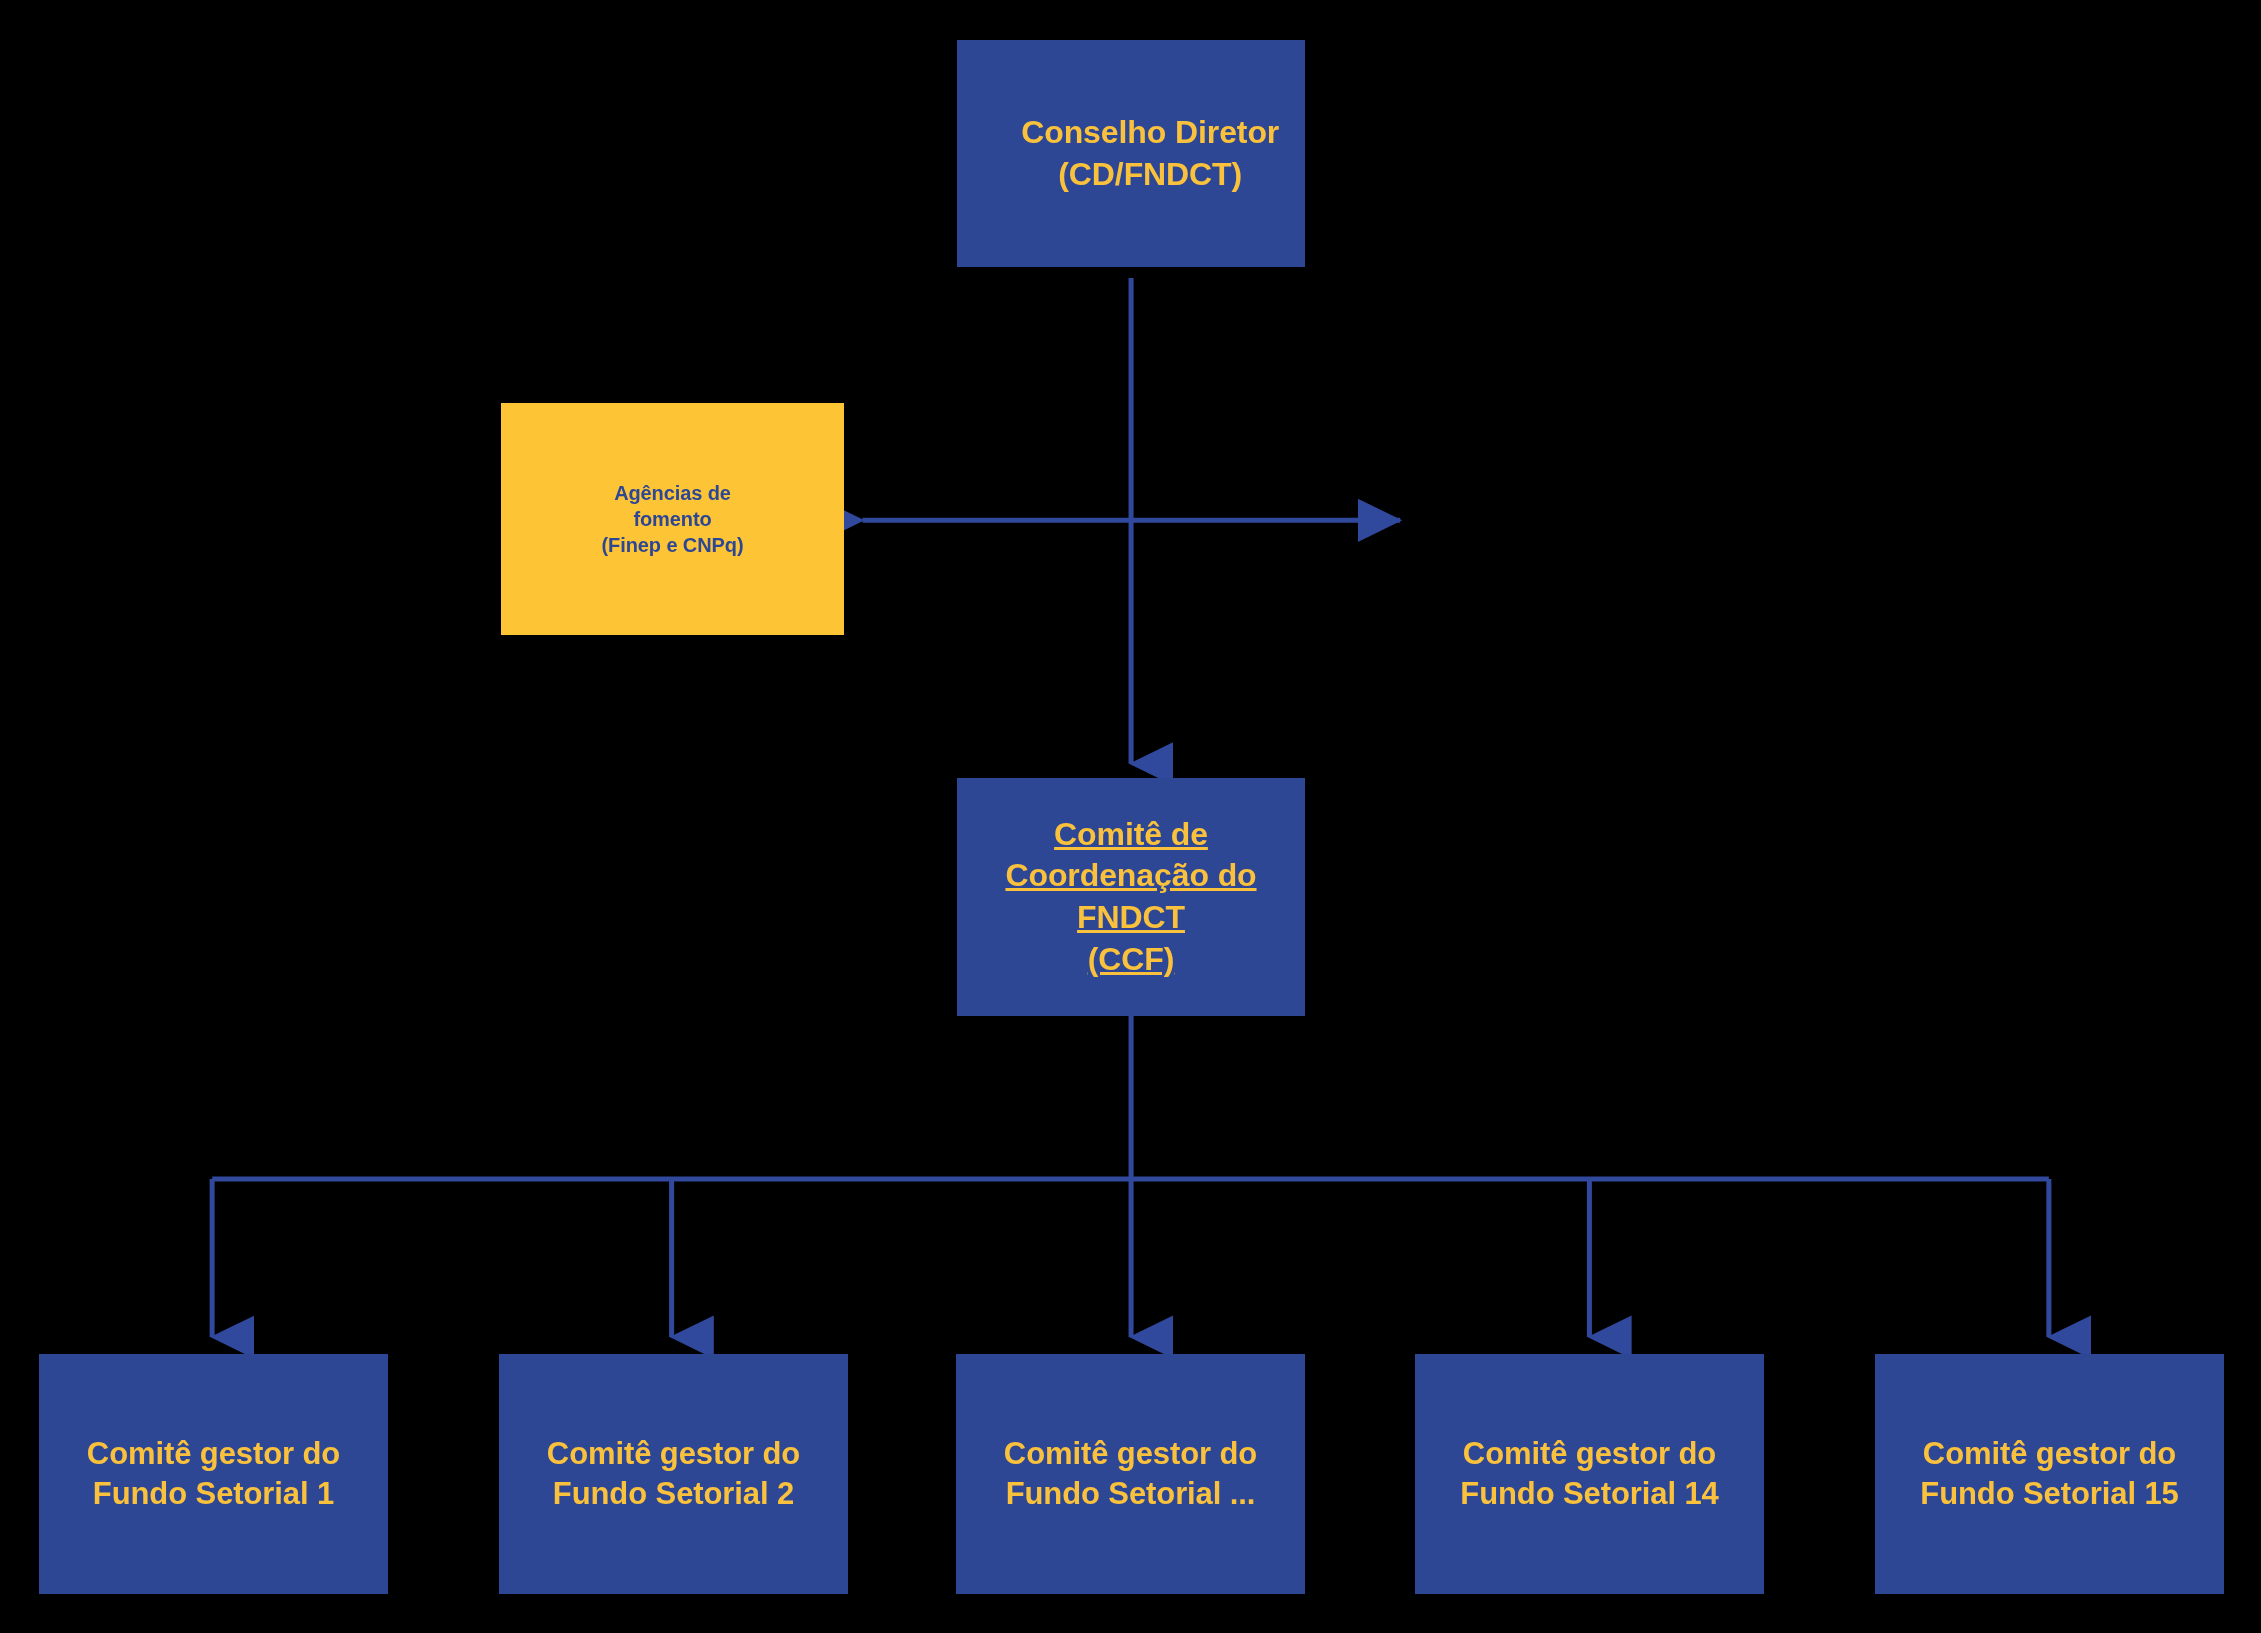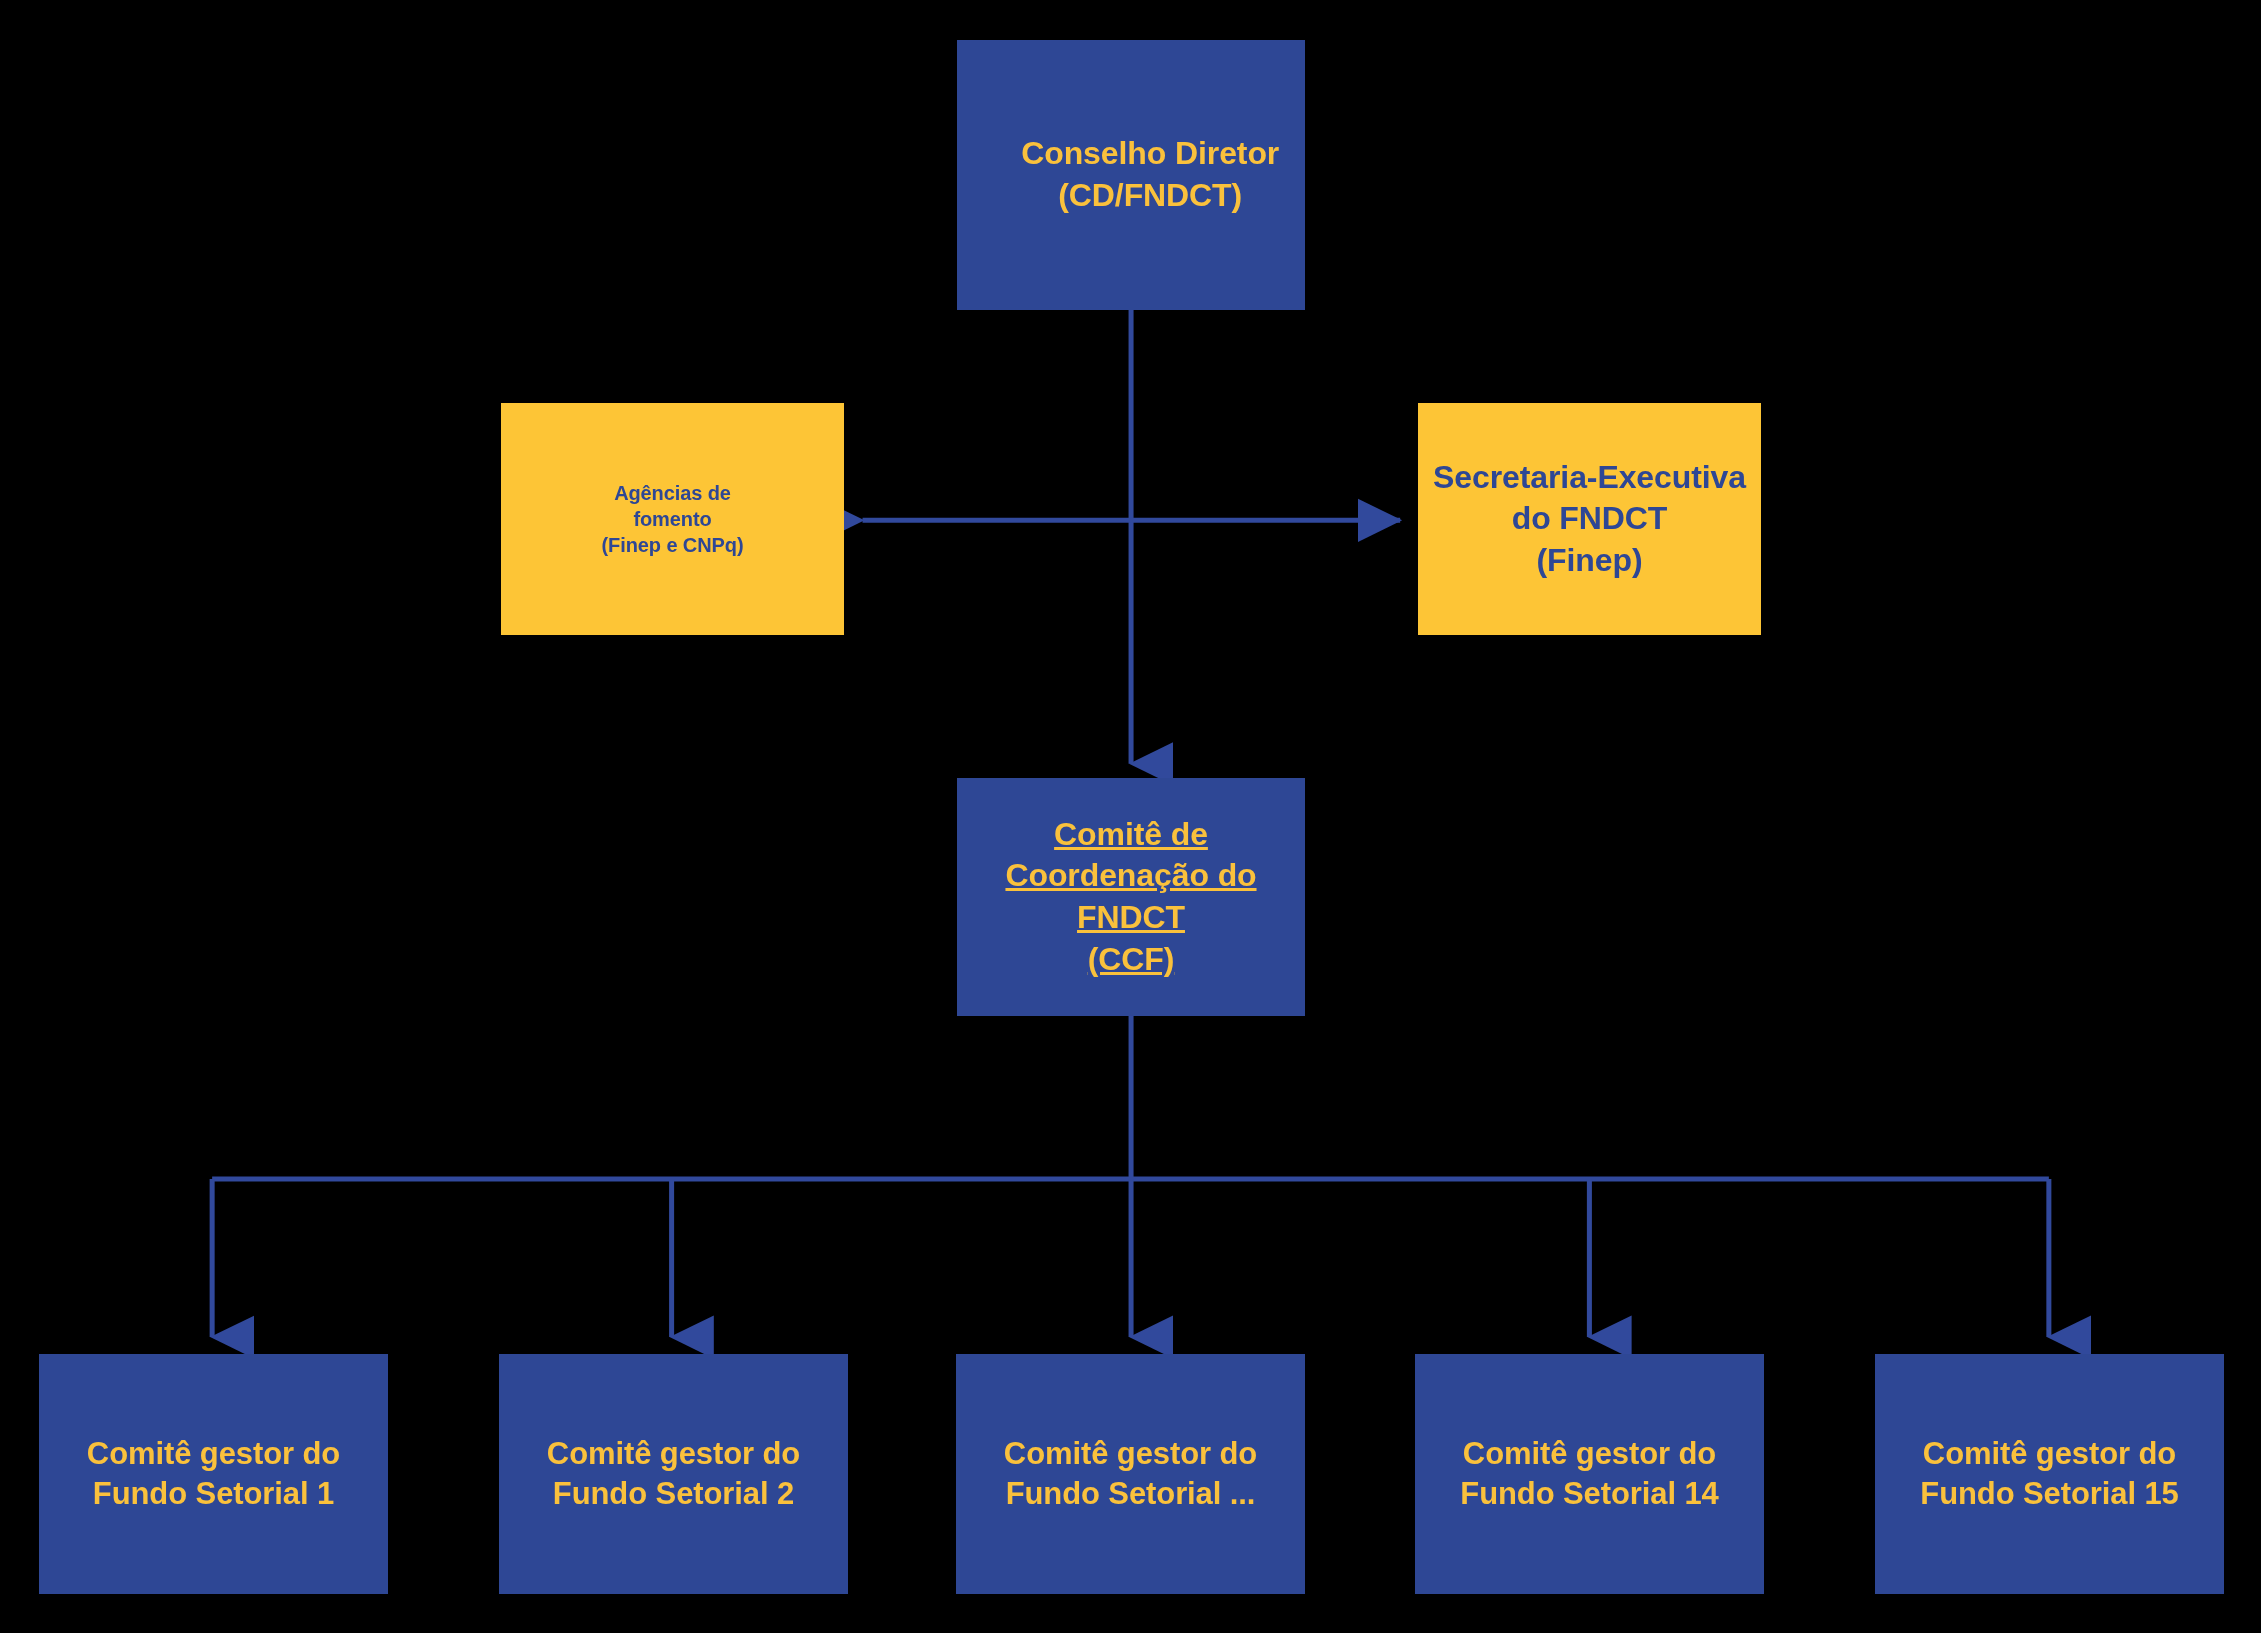--- a/index.html
+++ b/index.html
@@ -47,21 +47,21 @@
   }
   .node-blue {
     background: #2E4795;
     color: #FAC13C;
   }
   .node-yellow {
     background: #FDC536;
     color: #2E4795;
   }
   
-  #node-cd            { left: 957px; top:   40px; width: 348px; height: 270px; font-size: 32px; padding-left: 44px; }
+  #node-cd            { left: 957px; top:   40px; width: 348px; height: 227px; font-size: 32px; padding-left: 44px; }
   #node-agencias      { left:  501px; top:  403px; width: 343px; height: 232px; font-size: 20px; }
   #node-secretaria    { left: 1418px; top:  403px; width: 343px; height: 232px; font-size: 32px; padding: 0 1.1px; }
   #node-ccf           { left: 957px; top: 778px; width: 348px; height: 238px; font-size: 32px; text-decoration: underline; }
 
   #node-fs1           { left:   39px; top: 1354px; width: 349px; height: 240px; font-size: 31px; }
   #node-fs2           { left:  499px; top: 1354px; width: 349px; height: 240px; font-size: 31px; }
   #node-fs3           { left: 956px; top: 1354px; width: 349px; height: 240px; font-size: 31px; }
   #node-fs14          { left: 1415px; top: 1354px; width: 349px; height: 240px; font-size: 31px; }
   #node-fs15          { left: 1875px; top: 1354px; width: 349px; height: 240px; font-size: 31px; }
 </style>
@@ -109,25 +109,20 @@
     <span class="label">Conselho Diretor
 (CD/FNDCT)</span>
   </div>
 
   <div class="node node-yellow" id="node-agencias">
     <span class="label">Agências de
 fomento
 (Finep e CNPq)</span>
   </div>
 
-  <div class="node node-yellow" id="node-secretaria">
-    <span class="label">Secretaria-Executiva
-do FNDCT
-(Finep)</span>
-  </div>
 
   <div class="node node-blue" id="node-ccf">
     <span class="label">Comitê de
 Coordenação do
 FNDCT
 (CCF)</span>
   </div>
 
   <div class="node node-blue" id="node-fs1">
     <span class="label">Comitê gestor do

